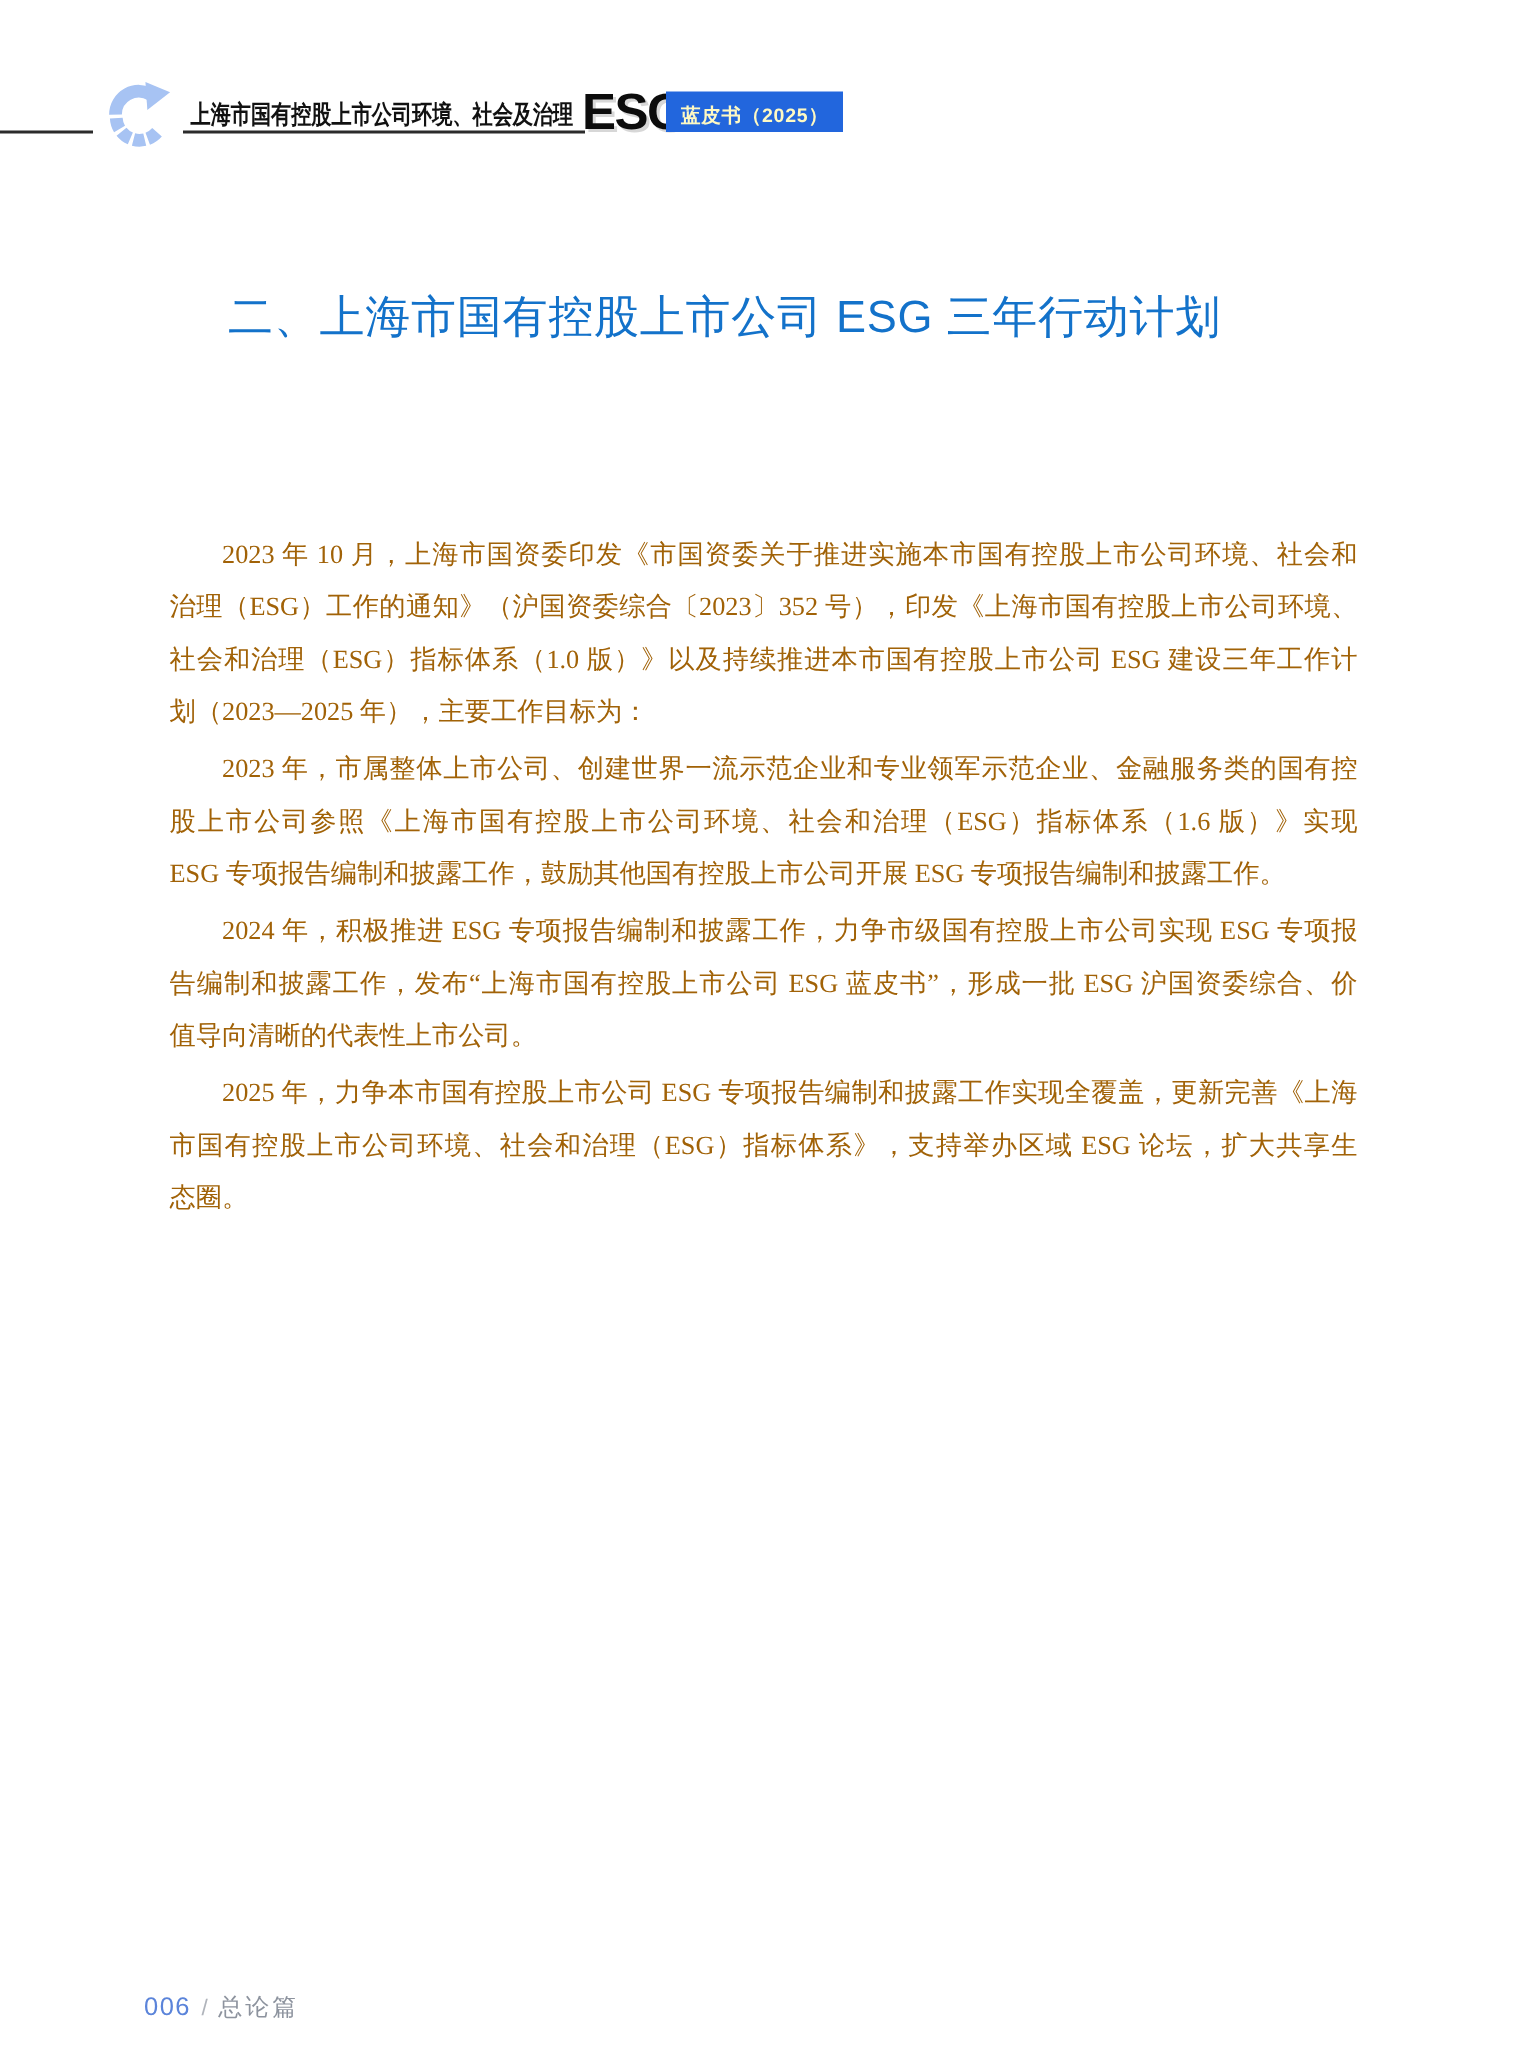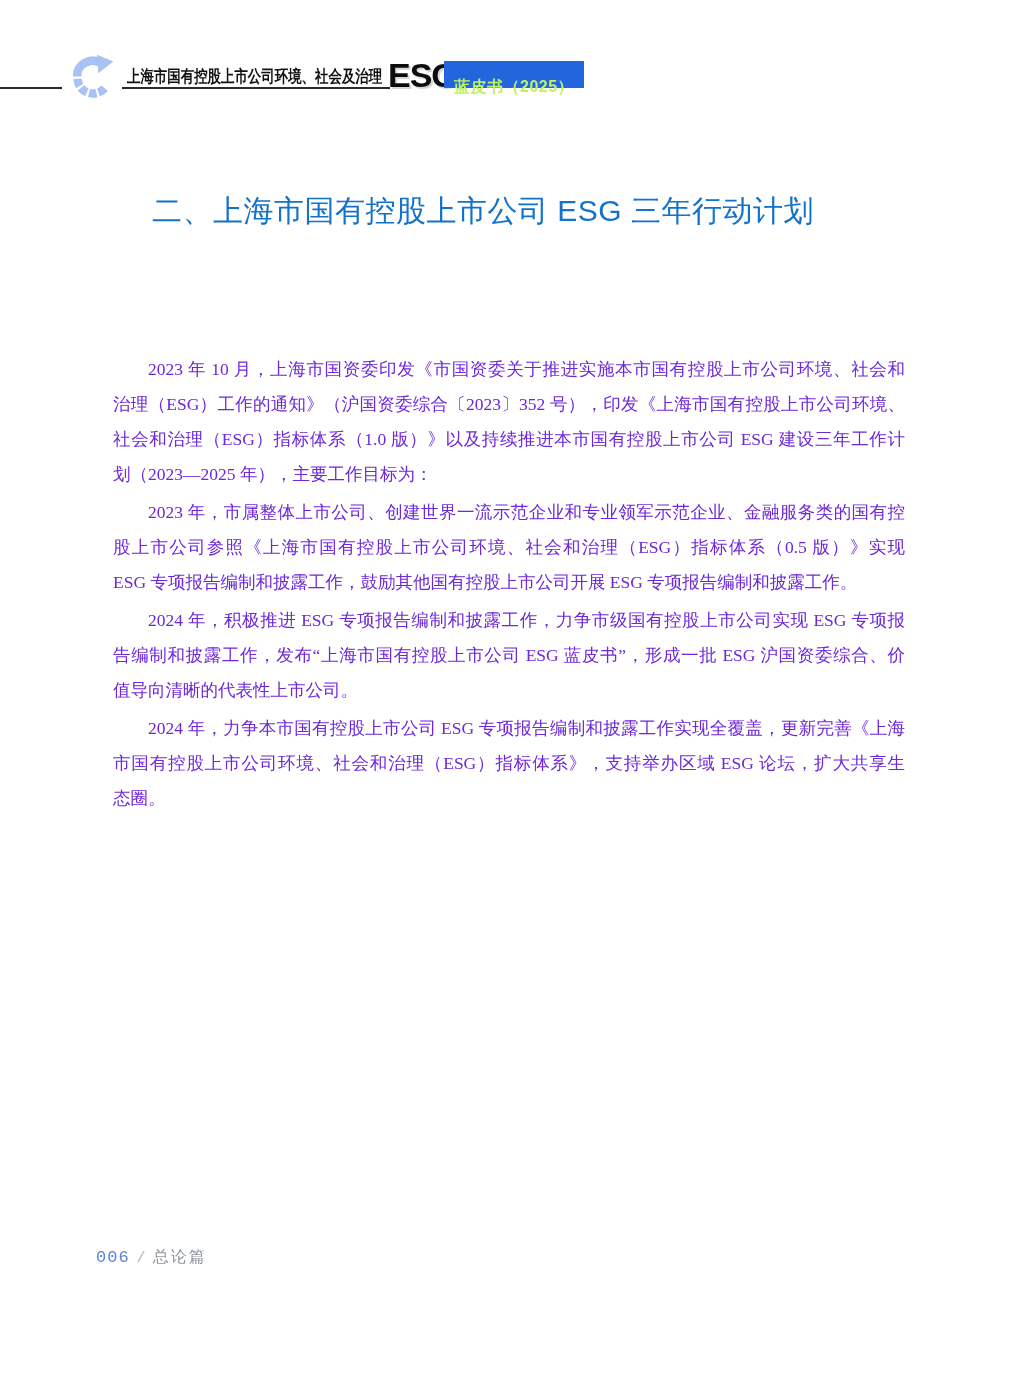--- a/index.html
+++ b/index.html
@@ -50,24 +50,24 @@
     letter-spacing: -1px;
     color: #0c0c0c;
     text-shadow: 2px 2px 0 rgba(140,140,140,0.35);
     font-family: "Liberation Sans", sans-serif;
   }
 
   .badge {
     position: absolute;
     left: 444px; top: 61px;
     height: 27px;
-    padding: 12px 10px;
+    padding: 2px 10px;
     background: #2266dd;
-    color: #bef264;
-    font-size: 16px;
+    color: #fef9c3;
+    font-size: 13px;
     font-weight: bold;
     line-height: 27px;
     letter-spacing: 0.5px;
     white-space: nowrap;
   }
 
   
   .chapter-title {
     position: absolute;
     left: 152px; top: 191px;
@@ -80,37 +80,37 @@
   }
 
   
   .body-text {
     position: absolute;
     left: 113px; top: 352px;
     width: 792px;
     font-family: "Liberation Serif", serif;
     font-size: 17.5px;
     line-height: 35px;
-    color: #6d28d9;
+    color: #a16207;
   }
   .para { margin-bottom: 3px; }
   .line { width: 100%; overflow: hidden; white-space: nowrap; }
   .line.full {
     white-space: normal;
     text-align: justify;
     text-align-last: justify;
   }
   .line.first { text-indent: 2em; }
 
   
   .footer {
     position: absolute;
-    left: 96px; top: 1247px;
+    left: 96px; top: 1328px;
     font-size: 17px;
-    font-family: Liberation Mono, monospace;
+    font-family: Liberation Sans, sans-serif;
     white-space: nowrap;
   }
   .footer .page-num { color: #5b84da; letter-spacing: 1px; }
   .footer .sep { color: #b0b4bb; margin: 0 7px; font-size: 15px; }
   .footer .section { color: #8d939e; font-size: 16px; letter-spacing: 2px; }
 </style>
 </head>
 <body>
 
 <div class="page">
@@ -145,30 +145,30 @@
 
   <div class="body-text">
       <div class="para">
         <div class="line full first">2023 年 10 月，上海市国资委印发《市国资委关于推进实施本市国有控股上市公司环境、社会和</div>
         <div class="line full">治理（ESG）工作的通知》（沪国资委综合〔2023〕352 号），印发《上海市国有控股上市公司环境、</div>
         <div class="line full">社会和治理（ESG）指标体系（1.0 版）》以及持续推进本市国有控股上市公司 ESG 建设三年工作计</div>
         <div class="line">划（2023—2025 年），主要工作目标为：</div>
       </div>
       <div class="para">
         <div class="line full first">2023 年，市属整体上市公司、创建世界一流示范企业和专业领军示范企业、金融服务类的国有控</div>
-        <div class="line full">股上市公司参照《上海市国有控股上市公司环境、社会和治理（ESG）指标体系（0.5 版）》实现</div>
+        <div class="line full">股上市公司参照《上海市国有控股上市公司环境、社会和治理（ESG）指标体系（1.6 版）》实现</div>
         <div class="line">ESG 专项报告编制和披露工作，鼓励其他国有控股上市公司开展 ESG 专项报告编制和披露工作。</div>
       </div>
       <div class="para">
         <div class="line full first">2024 年，积极推进 ESG 专项报告编制和披露工作，力争市级国有控股上市公司实现 ESG 专项报</div>
         <div class="line full">告编制和披露工作，发布“上海市国有控股上市公司 ESG 蓝皮书”，形成一批 ESG 沪国资委综合、价</div>
         <div class="line">值导向清晰的代表性上市公司。</div>
       </div>
       <div class="para">
-        <div class="line full first">2024 年，力争本市国有控股上市公司 ESG 专项报告编制和披露工作实现全覆盖，更新完善《上海</div>
+        <div class="line full first">2025 年，力争本市国有控股上市公司 ESG 专项报告编制和披露工作实现全覆盖，更新完善《上海</div>
         <div class="line full">市国有控股上市公司环境、社会和治理（ESG）指标体系》，支持举办区域 ESG 论坛，扩大共享生</div>
         <div class="line">态圈。</div>
       </div>
     </div>
 
   <div class="footer">
     <span class="page-num">006</span><span class="sep">/</span><span class="section">总论篇</span>
   </div>
 
 </div>

